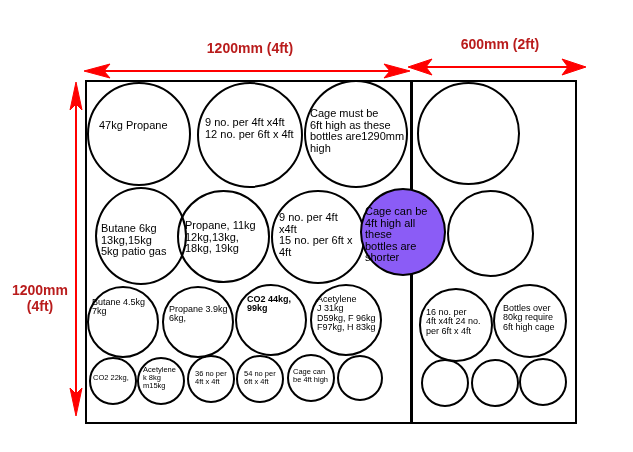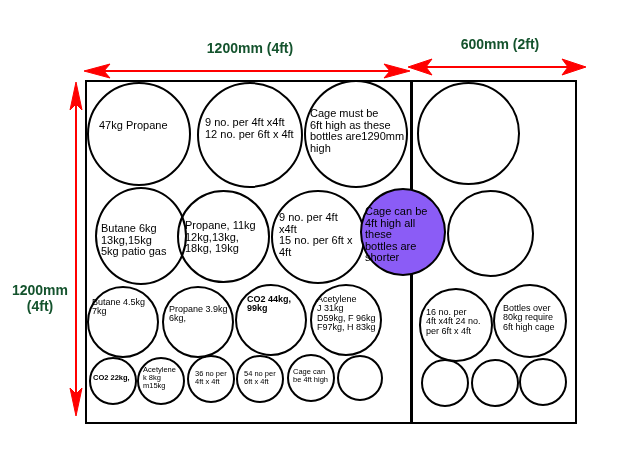--- a/index.html
+++ b/index.html
@@ -1,18 +1,18 @@
 <!DOCTYPE html>
 <html><head>
 <meta charset="utf-8">
 <style>
   html,body{margin:0;padding:0;background:#ffffff;}
   body{width:633px;height:452px;position:relative;overflow:hidden;font-family:"Liberation Sans",sans-serif;}
   #stage{position:absolute;left:0;top:0;width:633px;height:452px;}
-  .lbl{position:absolute;font-weight:bold;font-size:14px;color:#14532d;text-align:center;line-height:16px;}
+  .lbl{position:absolute;font-weight:bold;font-size:14px;color:#b91c1c;text-align:center;line-height:16px;}
   .circle{position:absolute;border:2.5px solid #000;border-radius:50%;box-sizing:border-box;background:transparent;}
   .ctext{position:absolute;color:#000;white-space:pre-line;line-height:1.05;}
   .box{position:absolute;border:2px solid #000;box-sizing:border-box;}
   .divider{position:absolute;background:#000;}
 </style>
 </head>
 <body>
 
 <div id="stage">
 
@@ -109,21 +109,21 @@
     <div class="ctext" style="left:5px;top:18px;font-size:9px;">16 no. per
 4ft x4ft 24 no.
 per  6ft x 4ft</div>
   </div>
   <div class="circle" style="left:493px;top:284px;width:74px;height:74px;">
     <div class="ctext" style="left:8px;top:18px;font-size:9px;">Bottles over
 80kg require
 6ft high cage</div>
   </div>
 
-  <div class="circle" style="left:89px;top:357px;width:48px;height:48px;font-weight:bold;">
+  <div class="circle" style="left:89px;top:357px;width:48px;height:48px;">
     <div class="ctext" style="left:2px;top:15px;font-size:7.5px;">CO2 22kg,</div>
   </div>
   <div class="circle" style="left:137px;top:357px;width:48px;height:48px;">
     <div class="ctext" style="left:4px;top:7px;font-size:7.5px;">Acetylene
 k 8kg
 m15kg</div>
   </div>
   <div class="circle" style="left:187px;top:355px;width:48px;height:48px;">
     <div class="ctext" style="left:6px;top:13px;font-size:7.5px;">36 no per
 4ft x 4ft</div>

